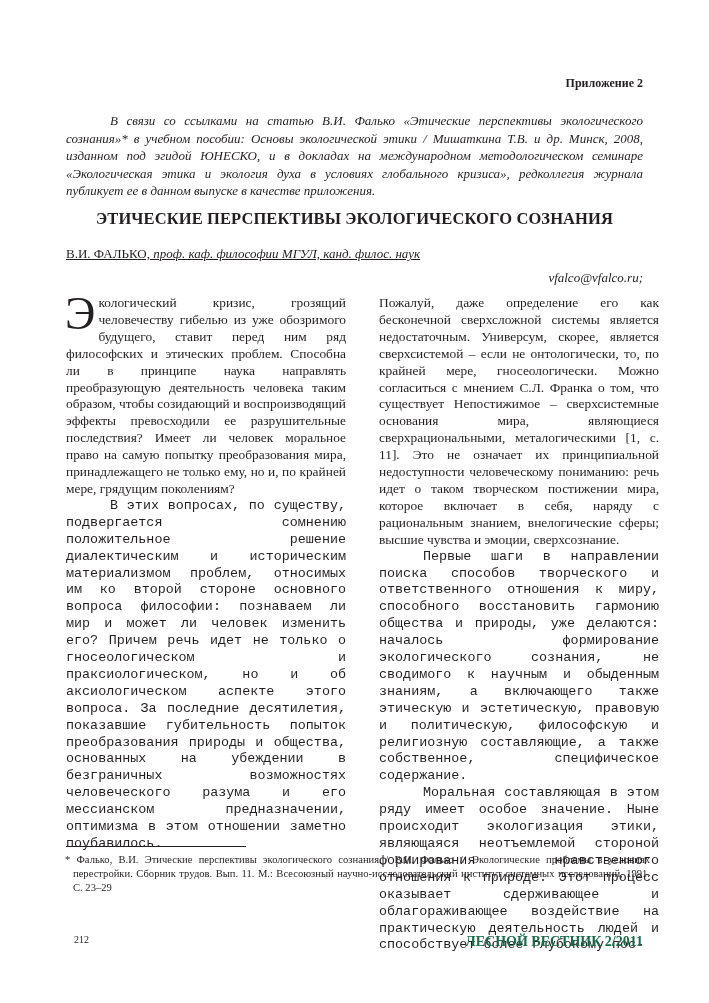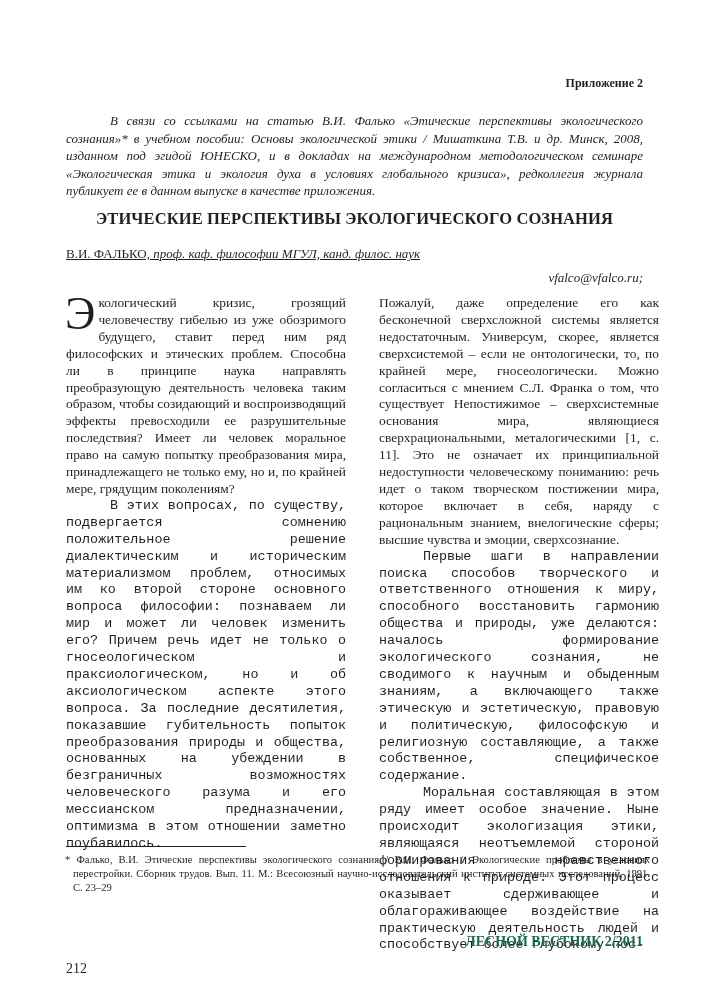--- a/index.html
+++ b/index.html
@@ -46,23 +46,22 @@
   .fn-rule {
     position: absolute; top: 846px; left: 66px; width: 180px;
     height: 0; border-top: 1px solid #231f20;
   }
   .footnote {
     position: absolute; top: 853px; left: 65px; width: 577px;
     font-size: 10.6px; line-height: 14px; text-align: justify; margin: 0;
     padding-left: 8px; text-indent: -8px;
   }
   .page-num {
-    position: absolute; top: 934px; left: 66px;
-    font-size: 14px;
-    margin-top: 27px;
+    position: absolute; top: 934px; left: 74px;
+    font-size: 10px;
   }
   .journal {
     position: absolute; top: 934px; right: 66px;
     font-size: 14px; font-weight: bold;
   }
 </style>
 </head>
 <body>
 
 <div class="appendix">Приложение 2</div>

